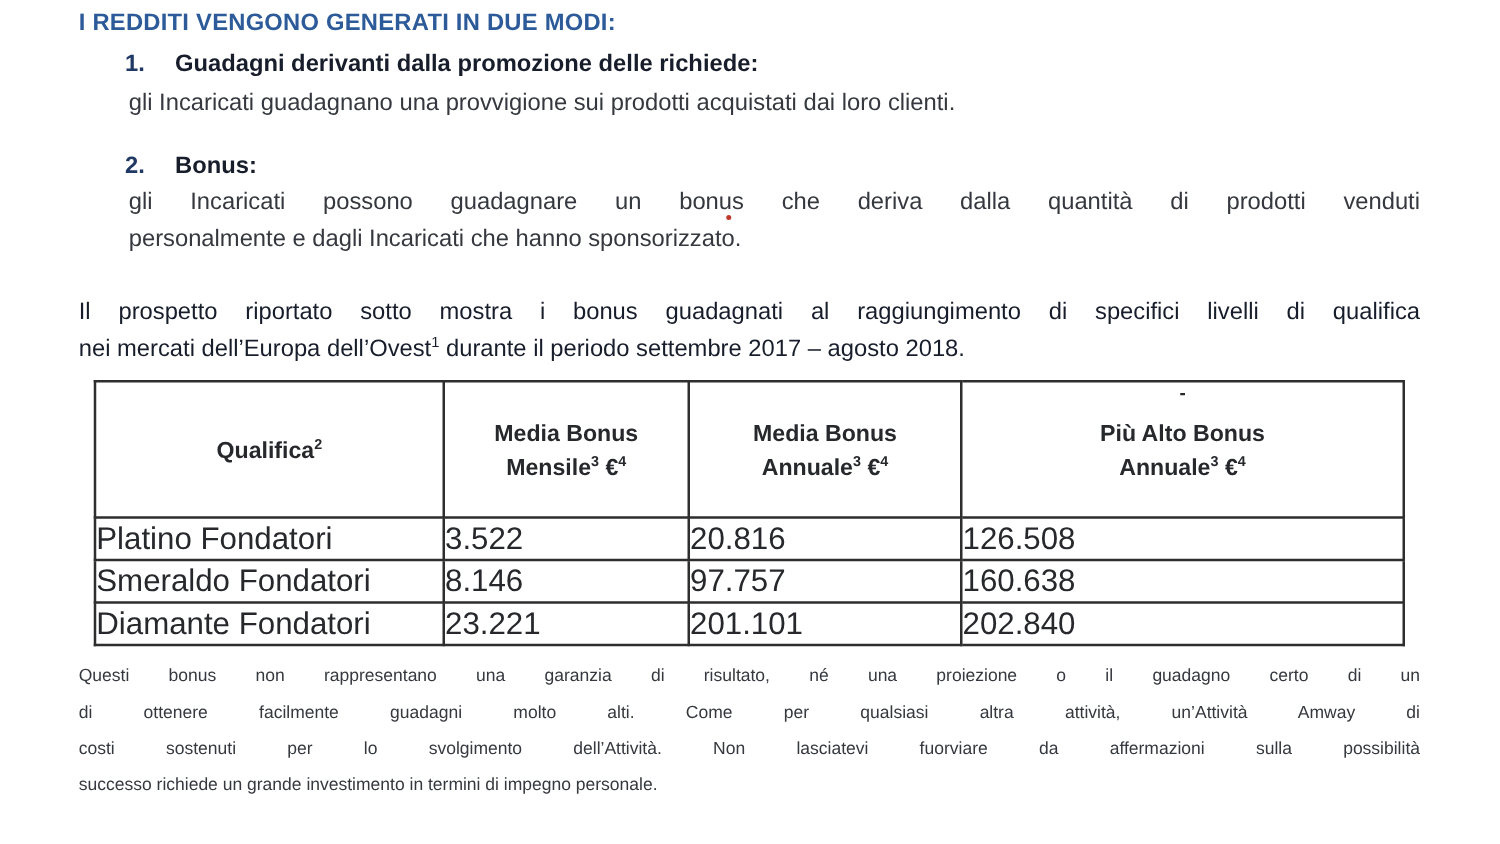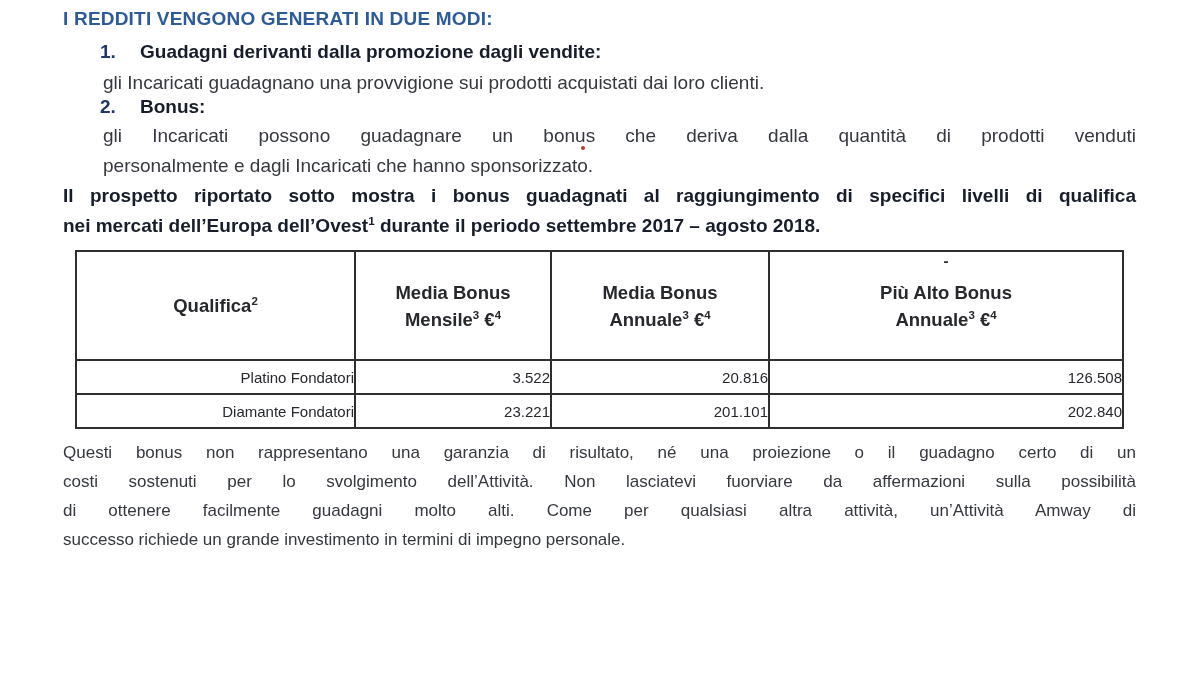--- a/index.html
+++ b/index.html
@@ -12,50 +12,50 @@
   body{background:var(--page_bg);font-family:"Liberation Sans",sans-serif;}
   .page{width:1200px;height:574px;background:var(--page_bg);padding:8px 64px 0 63px;}
 
   .doc-title{color:var(--title_blue);font-size:19px;font-weight:bold;line-height:22px;margin-bottom:10px;letter-spacing:.2px;}
 
   .list-item{display:flex;margin-left:37px;margin-bottom:7px;}
   .item-num{width:40px;flex:none;font-size:19px;font-weight:bold;color:var(--number_blue);line-height:24px;}
   .item-heading{font-size:19px;font-weight:bold;color:var(--heading_dark);line-height:24px;}
 
   .item-body{margin-left:40px;font-size:19px;color:var(--body_text);line-height:24px;}
-  .item-body.single{}
-  .item-body.multi{line-height:30px;}
+  .item-body.single{margin-bottom:26px;}
+  .item-body.multi{line-height:30px;margin-bottom:28px;}
 
   .jline{text-align:justify;text-align-last:justify;}
 
-  .intro{font-size:19px;font-weight:bold;color:var(--heading_dark);line-height:30px;margin-bottom:9px;}
+  .intro{font-size:19px;font-weight:normal;color:var(--heading_dark);line-height:30px;margin-bottom:9px;}
 
   sup{font-size:62%;vertical-align:super;line-height:0;}
 
   table.bonus{border-collapse:collapse;table-layout:fixed;width:1047px;margin-left:12px;}
   table.bonus th,table.bonus td{border:2px solid var(--table-border,#2e2e2e);border:2px solid var(--table_border);}
   table.bonus th{height:109px;vertical-align:middle;text-align:center;font-size:18.5px;font-weight:bold;color:var(--table_text);line-height:27px;position:relative;}
-  table.bonus td{height:34px;text-align:right;font-size:15px;color:var(--table_text);}
+  table.bonus td{height:34px;text-align:left;font-size:25px;color:var(--table_text);}
   .cell-dash{position:absolute;top:2px;left:50%;transform:translateX(-50%);font-size:15px;font-weight:bold;color:var(--table_text);line-height:14px;}
 
-  .footer-par{margin-top:9px;font-size:17px;color:var(--body_text);line-height:29px;}
+  .footer-par{margin-top:9px;font-size:14px;color:var(--body_text);line-height:29px;}
 
   .dot-holder{position:relative;display:inline-block;}
   .red-dot{position:absolute;top:-5px;left:50%;margin-left:-2px;width:4px;height:4px;border-radius:50%;background:var(--red_dot);}
 </style>
 </head>
 <body>
 
 <div class="page">
 
   <div class="doc-title">I REDDITI VENGONO GENERATI IN DUE MODI:</div>
 
   <div class="list-item">
     <span class="item-num">1.</span>
-    <span class="item-heading">Guadagni derivanti dalla promozione dagli vendite:</span>
+    <span class="item-heading">Guadagni derivanti dalla promozione delle richiede:</span>
   </div>
   <div class="item-body single">gli Incaricati guadagnano una provvigione sui prodotti acquistati dai loro clienti.</div>
 
   <div class="list-item" style="margin-bottom:2px;">
     <span class="item-num">2.</span>
     <span class="item-heading">Bonus:</span>
   </div>
   <div class="item-body multi">
     <div class="jline">gli Incaricati possono guadagnare un bonus che deriva dalla quantità di prodotti venduti</div>
     <div><span>personalmente e dagli Incaricati che hanno sponsorizzat</span><span class="dot-holder"><i class="red-dot"></i><span>o</span></span><span>.</span></div>
@@ -90,28 +90,34 @@
         <span>Annuale</span><sup>3</sup> <span>€</span><sup>4</sup>
       </th>
     </tr>
     <tr>
       <td>Platino Fondatori</td>
       <td>3.522</td>
       <td>20.816</td>
       <td>126.508</td>
     </tr>
     <tr>
+      <td>Smeraldo Fondatori</td>
+      <td>8.146</td>
+      <td>97.757</td>
+      <td>160.638</td>
+    </tr>
+    <tr>
       <td>Diamante Fondatori</td>
       <td>23.221</td>
       <td>201.101</td>
       <td>202.840</td>
     </tr>
   </tbody>
     </table>
 
   <div class="footer-par">
     <div class="jline">Questi bonus non rappresentano una garanzia di risultato, né una proiezione o il guadagno certo di un</div>
+    <div class="jline">di ottenere facilmente guadagni molto alti. Come per qualsiasi altra attività, un’Attività Amway di</div>
     <div class="jline">costi sostenuti per lo svolgimento dell’Attività. Non lasciatevi fuorviare da affermazioni sulla possibilità</div>
-    <div class="jline">di ottenere facilmente guadagni molto alti. Come per qualsiasi altra attività, un’Attività Amway di</div>
     <div>successo richiede un grande investimento in termini di impegno personale.</div>
   </div>
 
 </div>
 
 </body></html>

